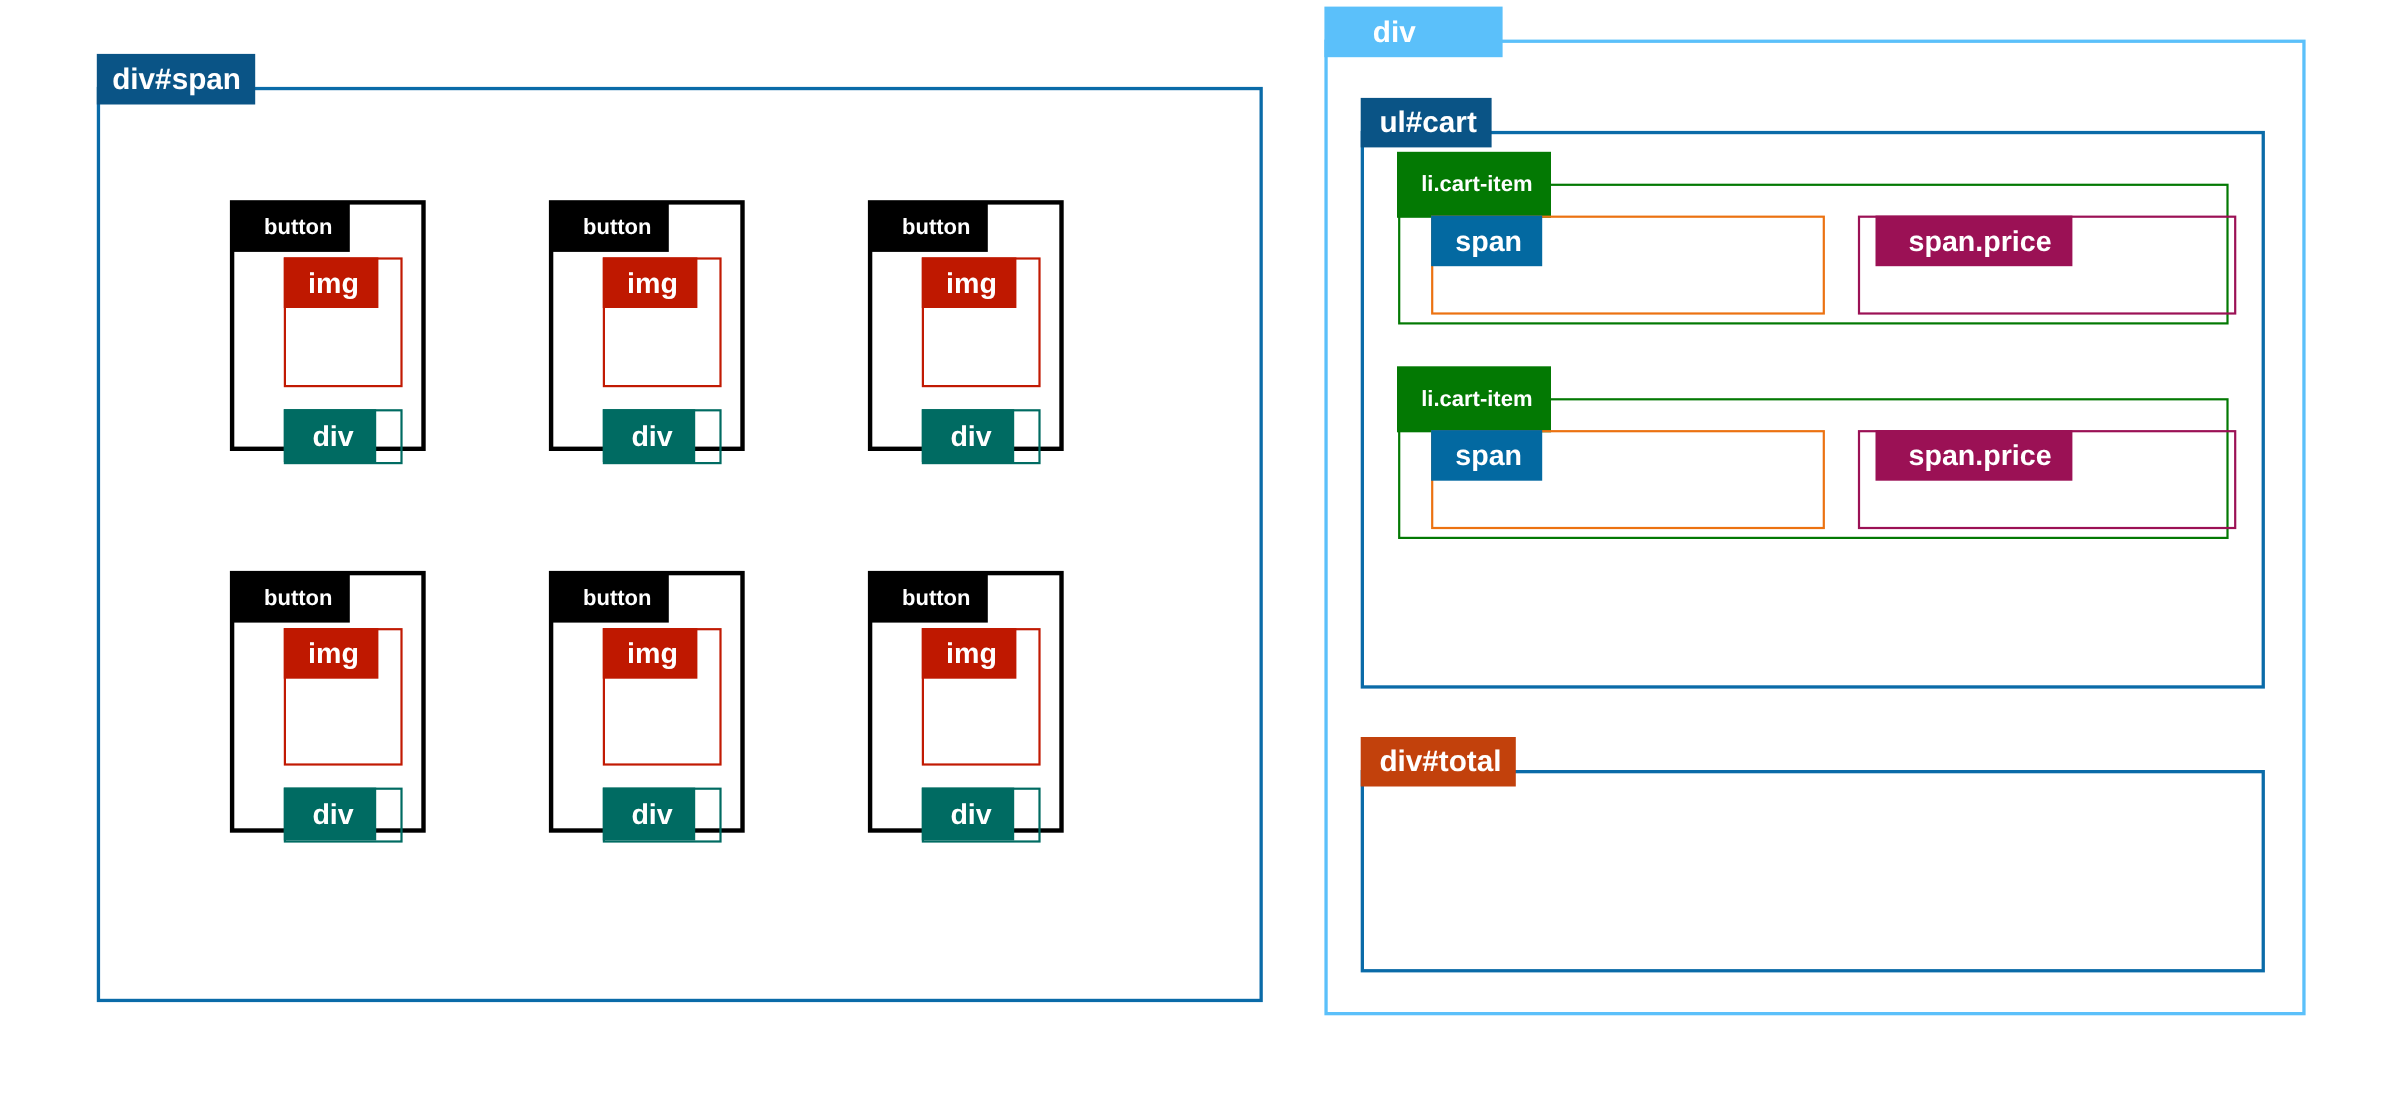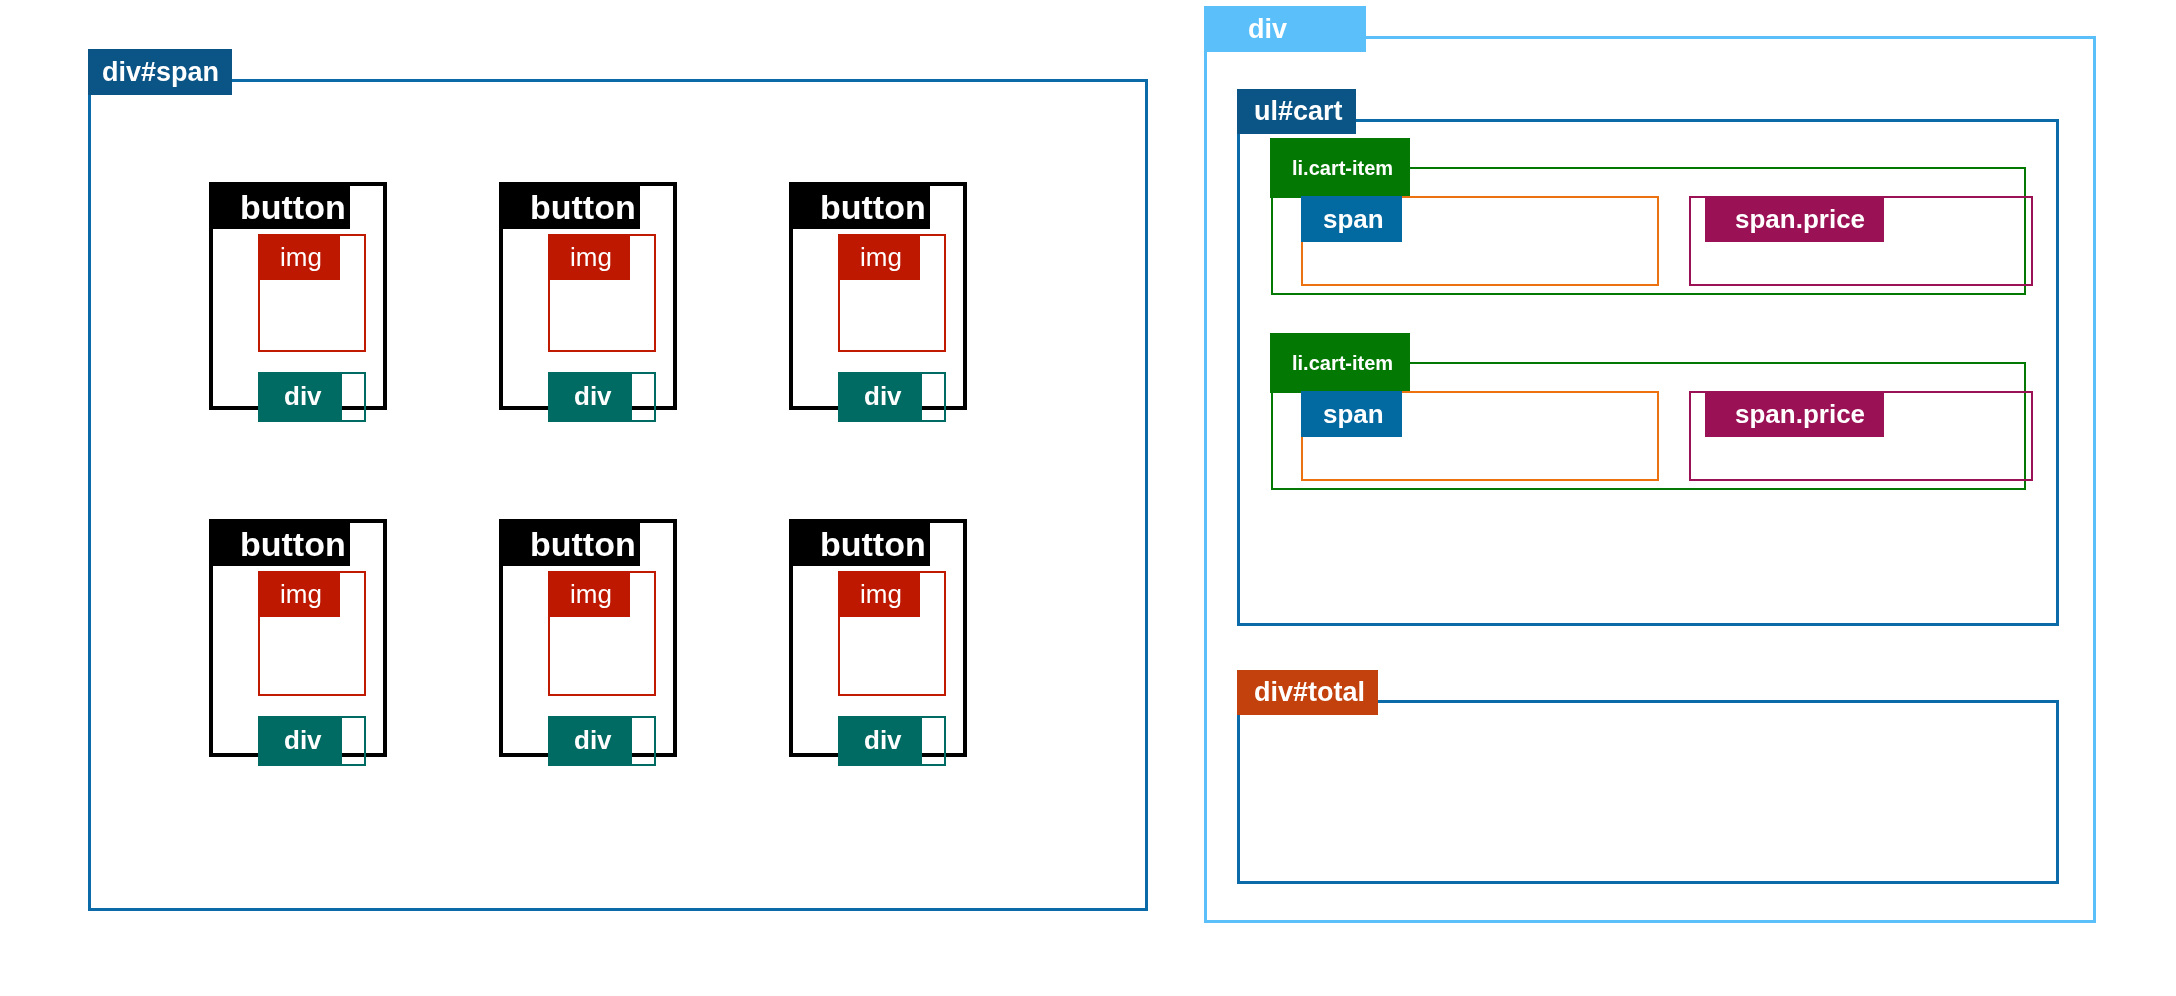--- a/index.html
+++ b/index.html
@@ -49,40 +49,40 @@
     font-size: 27px;
   }
 
   
   .button-box {
     border: 4px solid #000000;
   }
   .button-box > .tag {
     top: -1px;
     height: 44px;
-    padding: 0 4px 0 30px;
+    padding: 0 16px 0 30px;
     background: #000000;
-    font-size: 34px;
+    font-size: 20px;
   }
 
   .img-box {
     position: absolute;
     box-sizing: border-box;
     border: 2px solid #c11a03;
   }
   .img-box > .tag {
     position: absolute;
     left: -2px;
     top: -2px;
     height: 46px;
     padding: 0 18px 0 22px;
     background: #bf1800;
     font-size: 26px;
     color: #fff;
-    font-weight: normal;
+    font-weight: bold;
     display: flex;
     align-items: center;
     white-space: nowrap;
     box-sizing: border-box;
   }
 
   .divsub-box {
     position: absolute;
     box-sizing: border-box;
     border: 2px solid #006b62;

